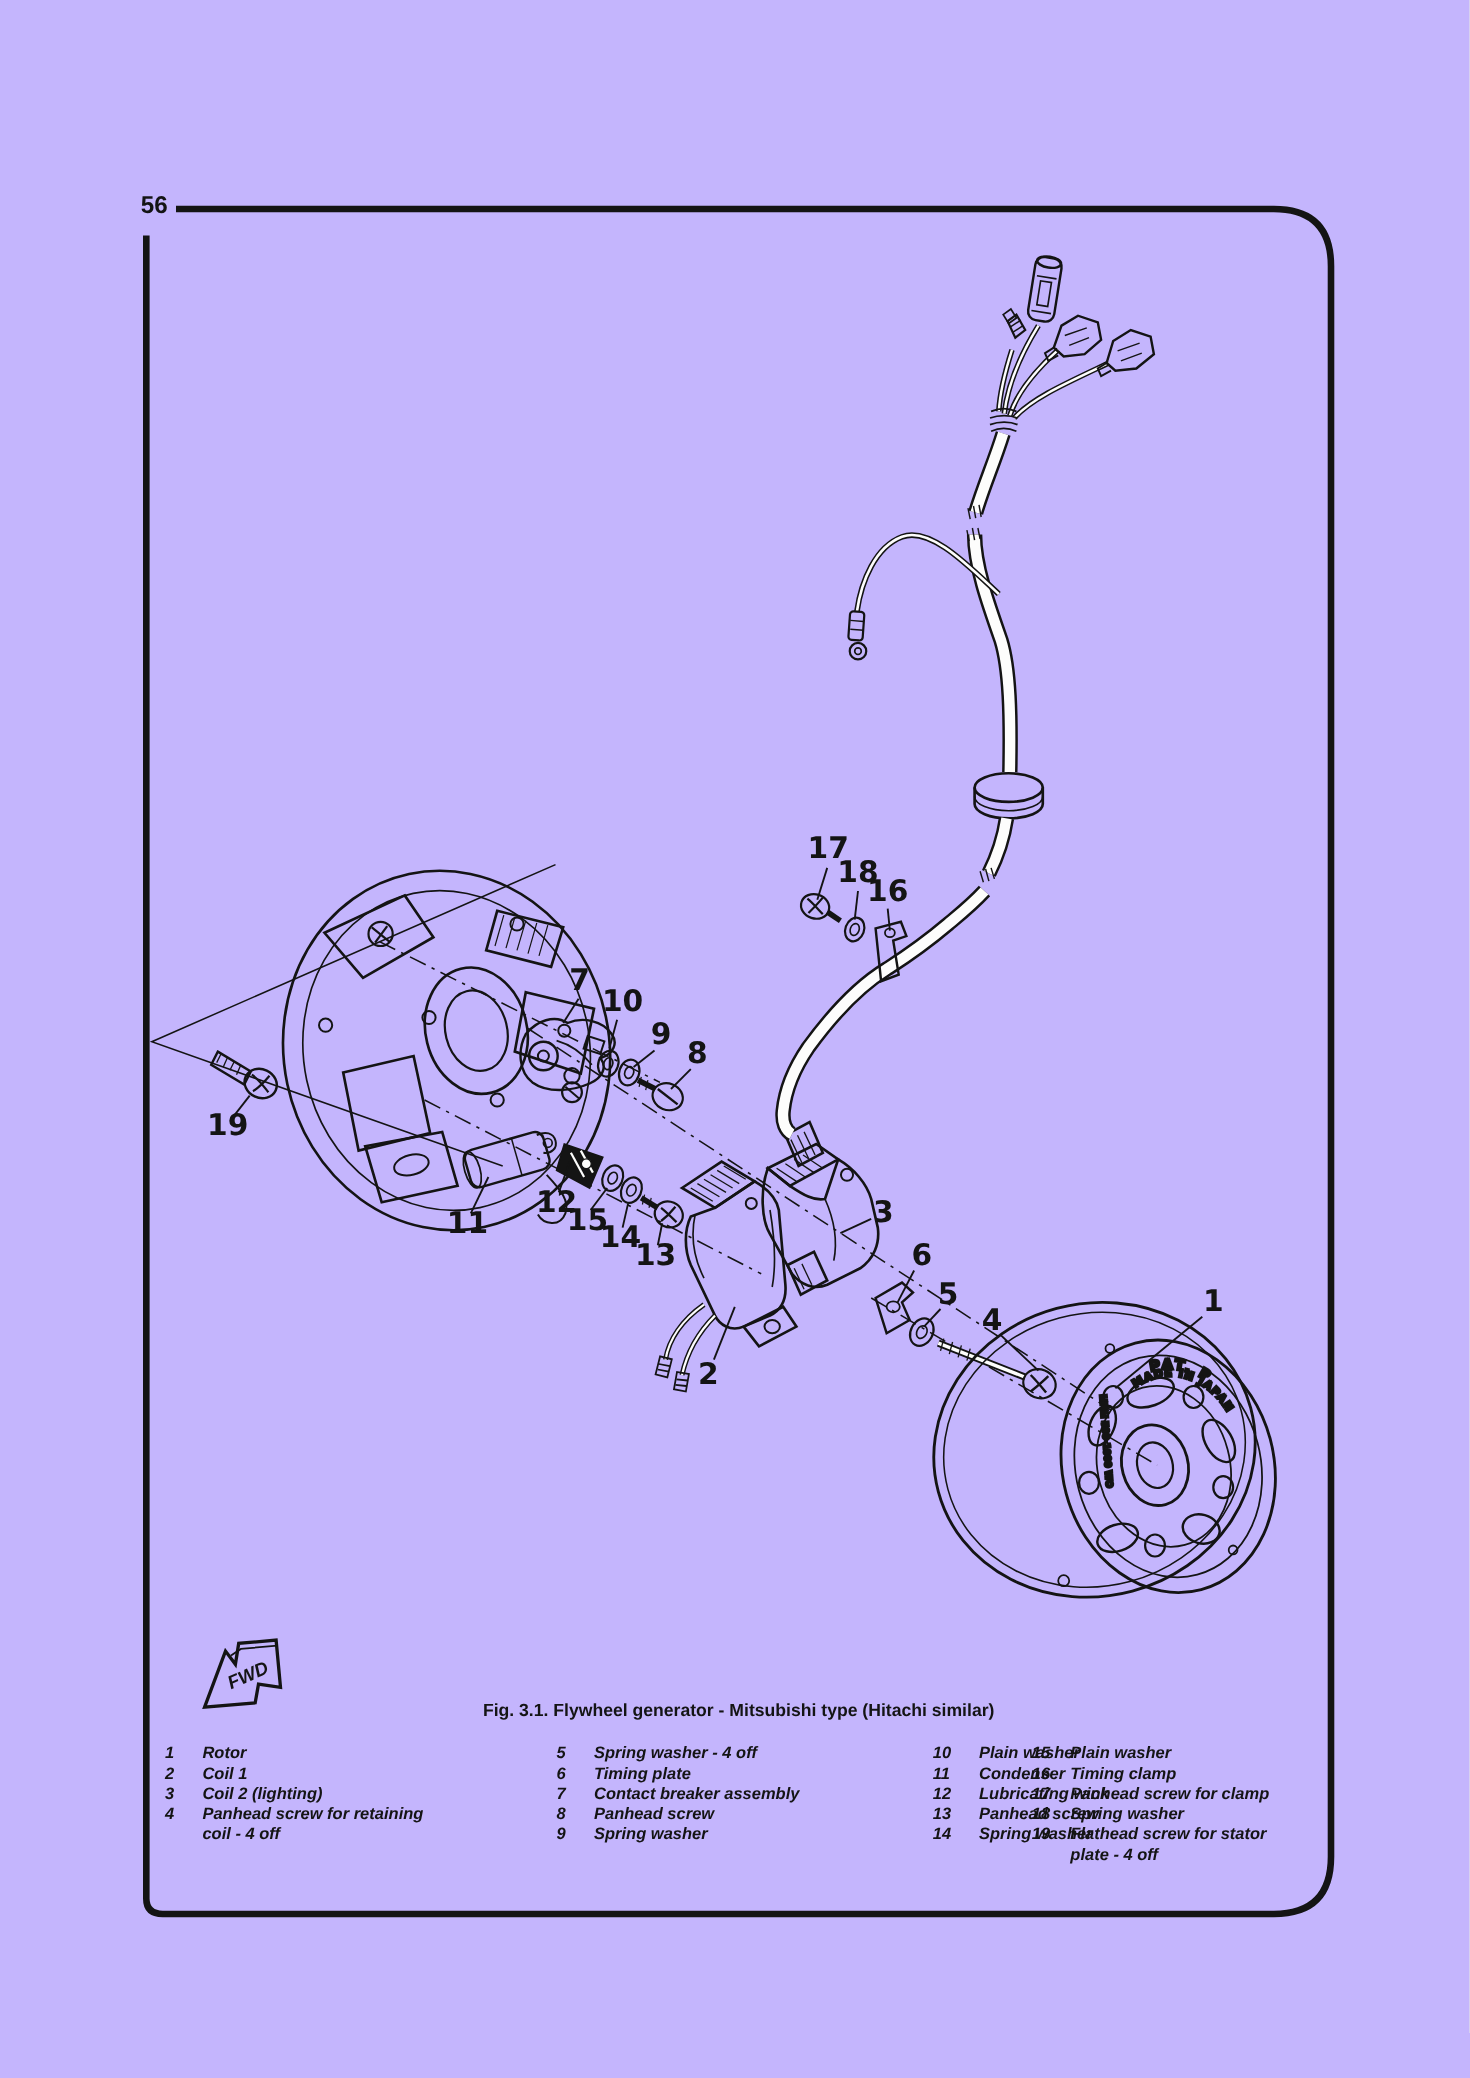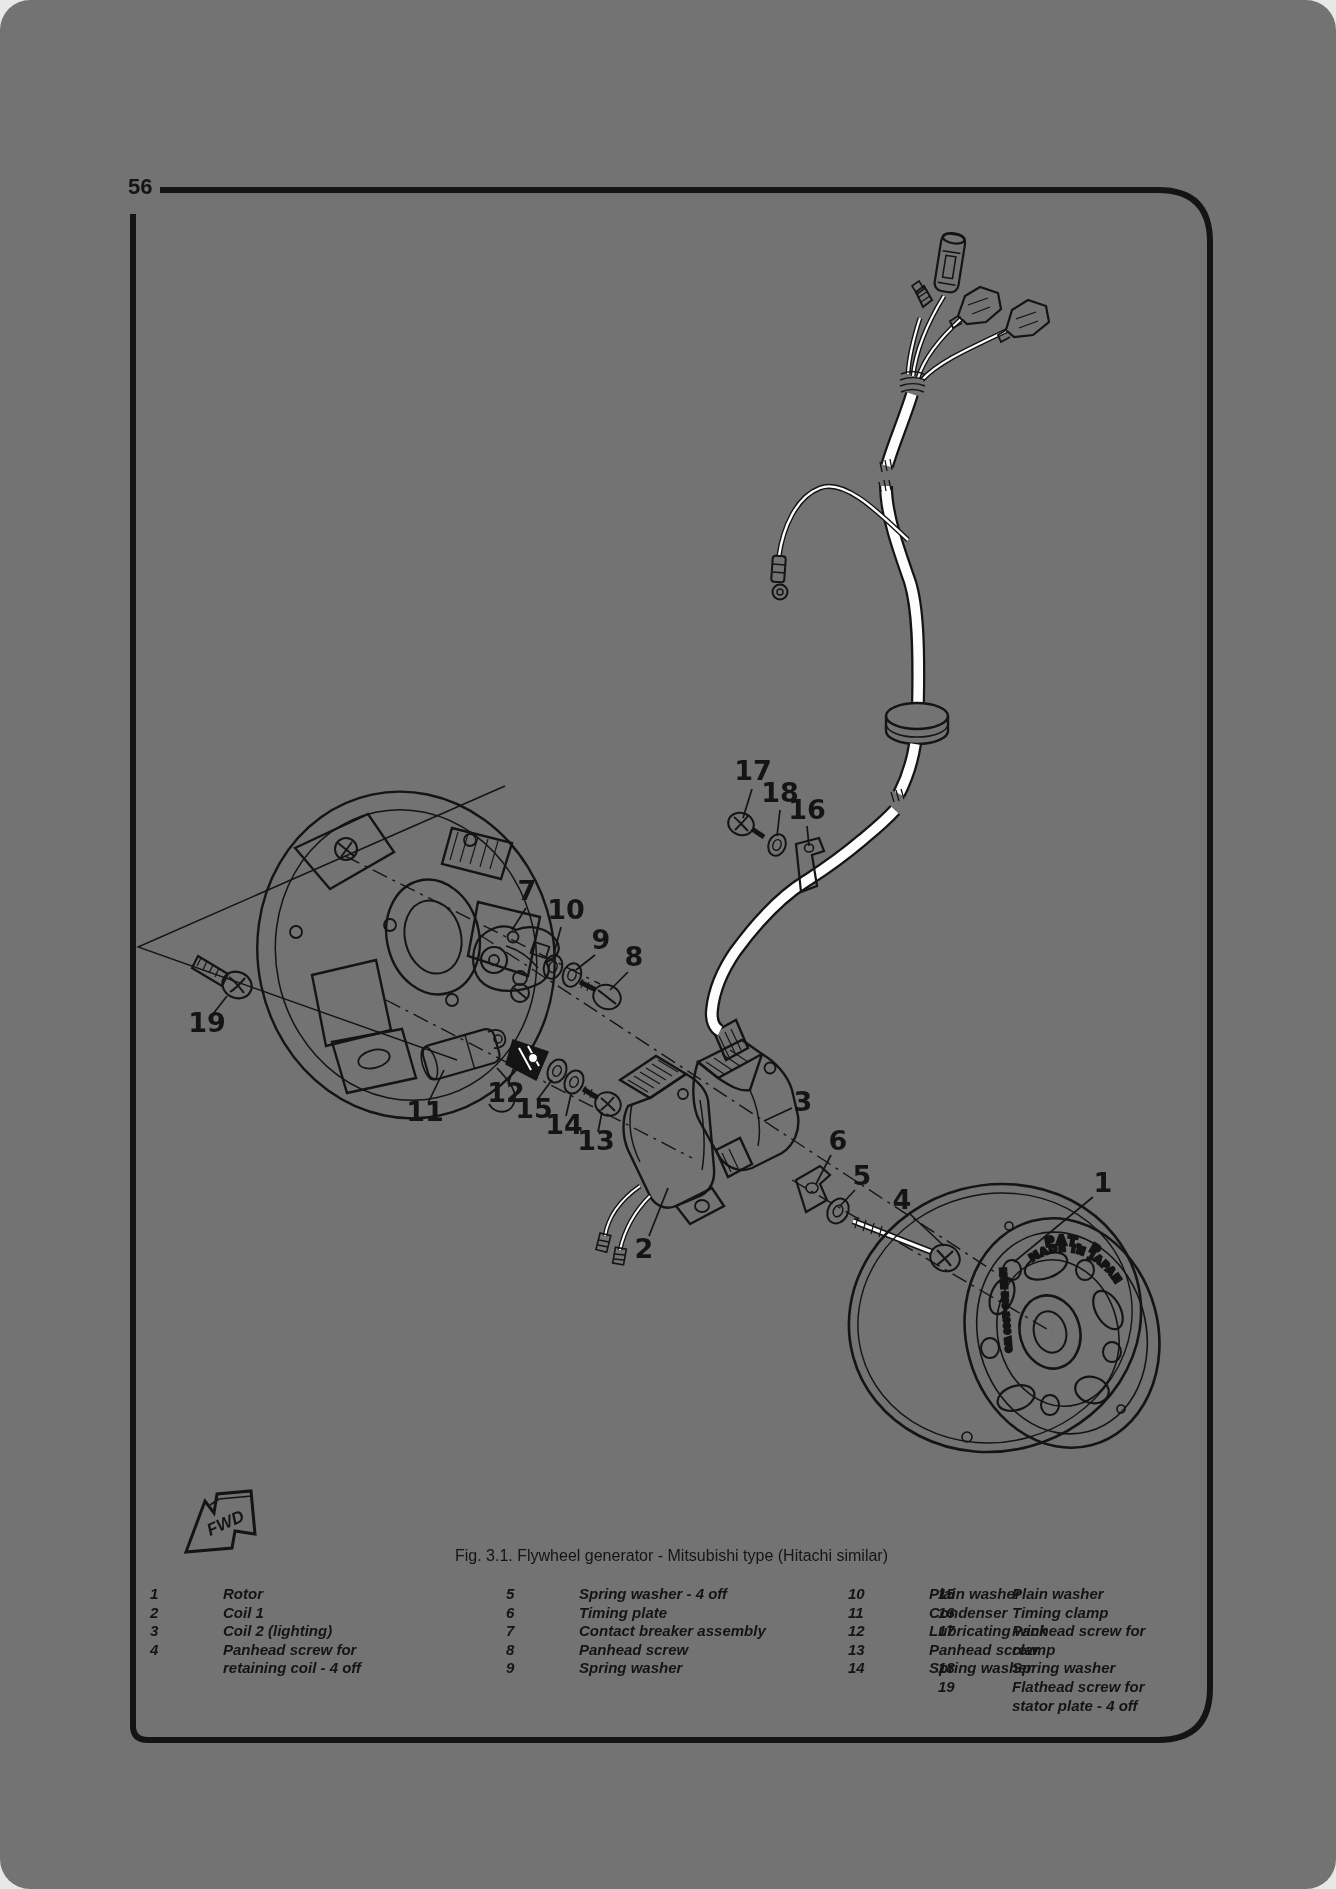--- a/index.html
+++ b/index.html
@@ -1,49 +1,48 @@
 <!DOCTYPE html>
 <html><head>
 <meta charset="utf-8">
 <style>
   html,body{margin:0;padding:0;background:#e8e8e6;}
   #page{
     position:relative;
     width:1336px;height:1889px;
-    background:#737373;
+    background:#c4b5fd;
     font-family:"Liberation Sans", sans-serif;
     color:#141414;
     overflow:hidden;
-    border-radius:30px;
   }
   #drawing{position:absolute;left:0;top:0;}
   .ink{stroke:#141414;fill:none;}
   #page-num{
     position:absolute;left:128px;top:174px;
     font-size:22px;font-weight:bold;letter-spacing:0px;
   }
   .caption{
     position:absolute;left:133px;top:1547px;width:1077px;
-    text-align:center;font-size:16px;font-weight:normal;
+    text-align:center;font-size:16px;font-weight:bold;
   }
   #parts-columns{position:absolute;left:0;top:0;width:100%;height:100%;}
   .parts-col{
     position:absolute;top:1585px;
     font-size:15px;font-weight:bold;font-style:italic;
     line-height:18.6px;
   }
   .parts-col-0{left:150px;width:252px;}
   .parts-col-1{left:506px;width:262px;}
   .parts-col-2{left:848px;width:250px;}
   .parts-col-3{left:938px;width:250px;}
   .part-item{display:flex;}
   .part-num{flex:none;width:34px;}
   .parts-col-2 .part-num{width:42px;}
   .parts-col-3 .part-num{width:35px;}
-  .part-label{width:212px;margin-left:39px;}
+  .part-label{width:212px;}
   .parts-col-1 .part-label{width:225px;}
   .parts-col-2 .part-label{width:205px;}
   .parts-col-3 .part-label{width:205px;}
   .callout-num{
     font-family:"DejaVu Sans", sans-serif;
     font-size:27px;font-weight:bold;fill:#141414;
     text-anchor:middle;
   }
   .stamp{font-family:"DejaVu Sans", sans-serif;fill:#141414;font-weight:bold;}
 </style>

